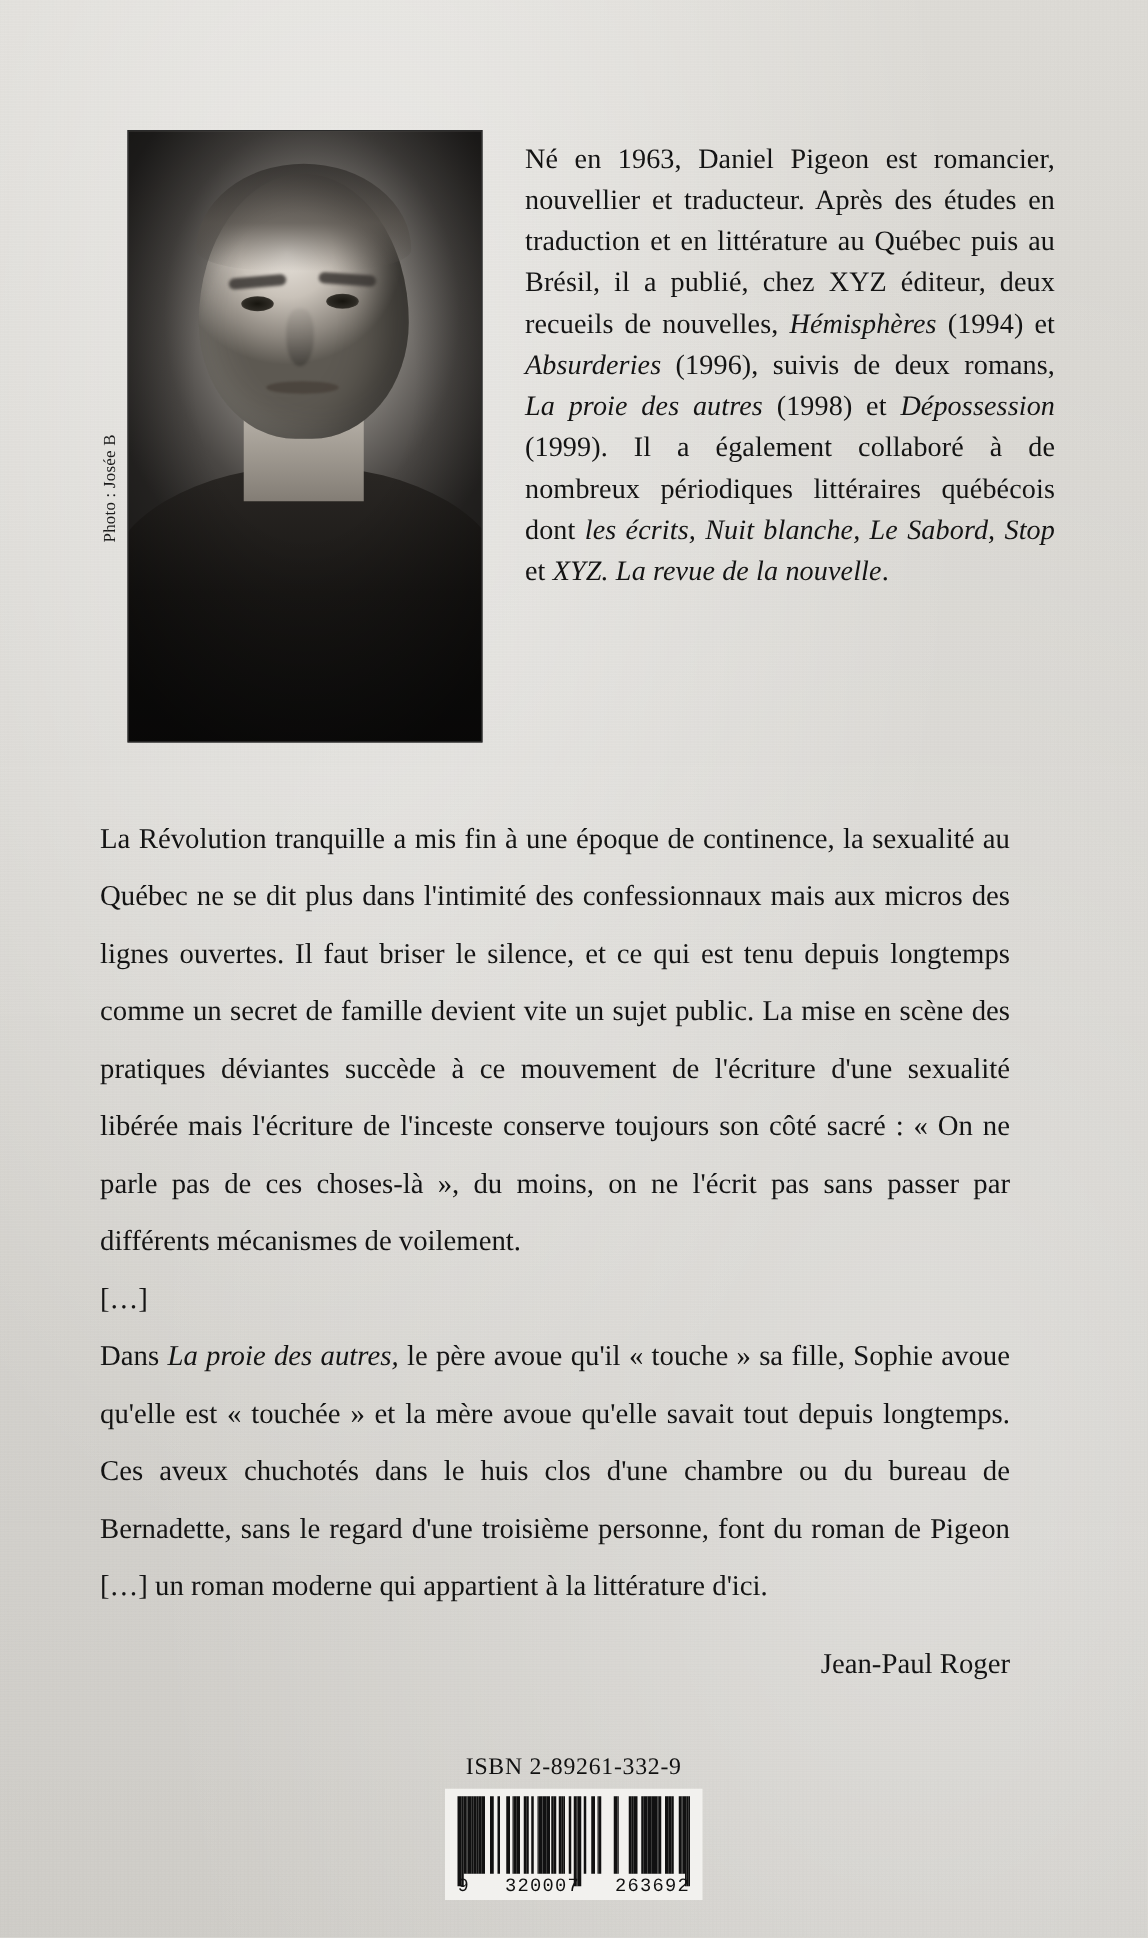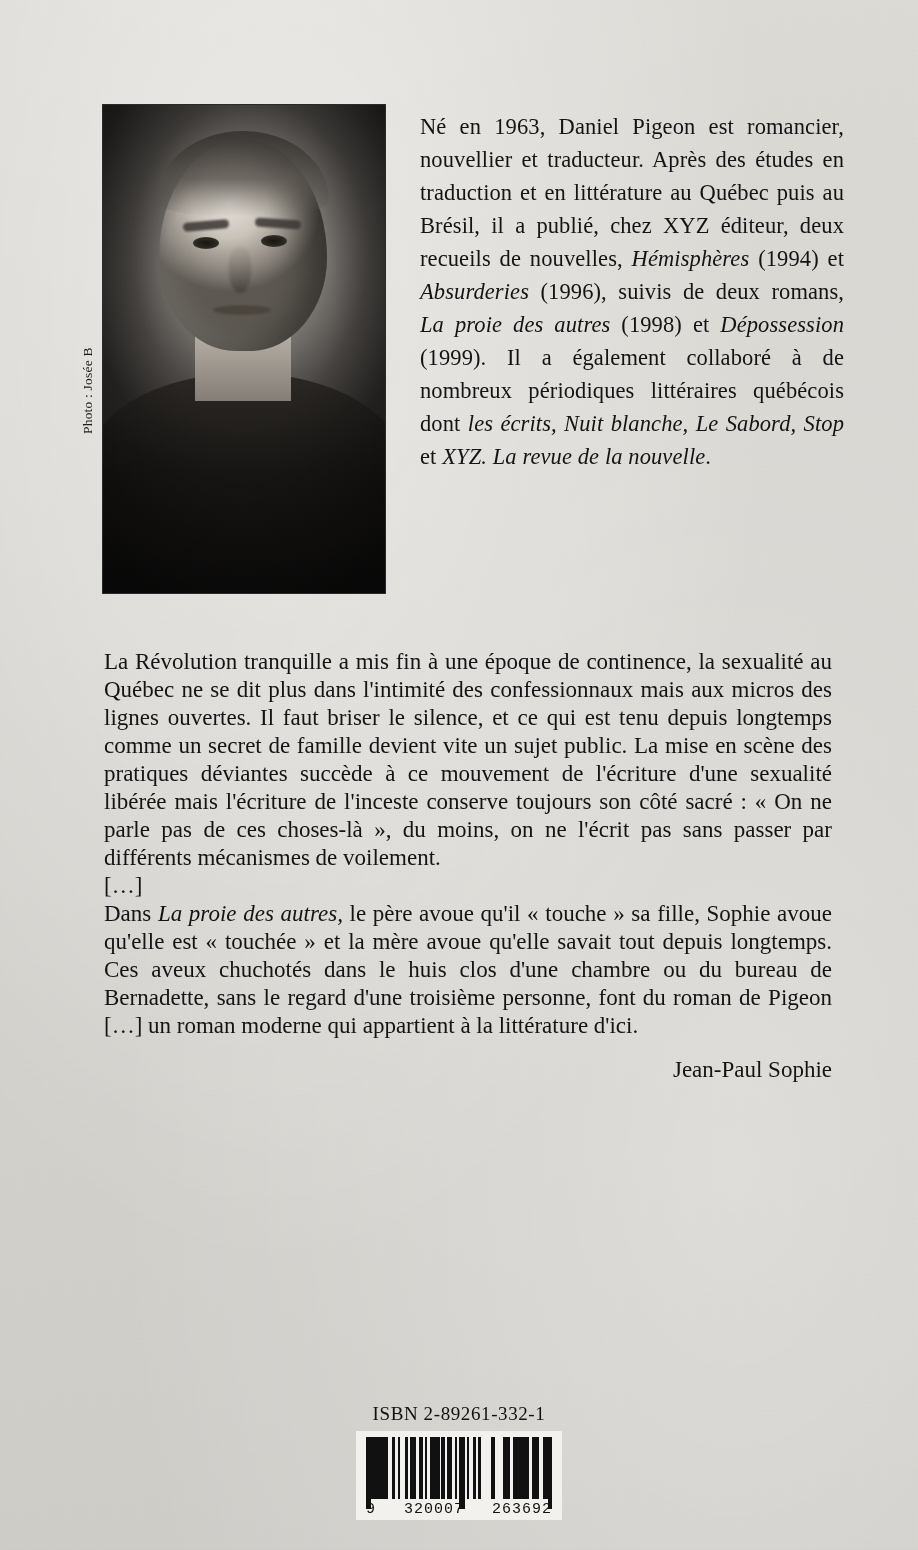--- a/index.html
+++ b/index.html
@@ -158,25 +158,25 @@
     line-height: 33px;
     text-align: justify;
     text-justify: inter-word;
     letter-spacing: 0.1px;
   }
   .bio i { }
 
   
   .excerpt {
     position: absolute;
-    left: 104px;
+    left: 80px;
     top: 648px;
     width: 728px;
     font-size: 23px;
-    line-height: 28px;
+    line-height: 46px;
     text-align: justify;
     text-justify: inter-word;
   }
   .excerpt p { margin: 0; }
   .excerpt p + p { margin-top: 0px; }
   .excerpt i { font-style: italic; }
   .ellipsis-line { margin-top: 0; }
   .attribution {
     text-align: right;
     margin-top: 16px;
@@ -252,25 +252,25 @@
 
     <div class="bio">
       <span><span>Né en 1963, Daniel Pigeon est romancier, nouvellier et traducteur. Après des études en traduction et en littérature au Québec puis au Brésil, il a publié, chez XYZ éditeur, deux recueils de nouvelles, </span><i>Hémisphères</i><span> (1994) et </span><i>Absurderies</i><span> (1996), suivis de deux romans, </span><i>La proie des autres</i><span> (1998) et </span><i>Dépossession</i><span> (1999). Il a également collaboré à de nombreux périodiques littéraires québécois dont </span><i>les écrits, Nuit blanche, Le Sabord, Stop</i><span> et </span><i>XYZ. La revue de la nouvelle</i><span>.</span></span>
     </div>
   </div>
 
   <div class="excerpt">
     <p>La Révolution tranquille a mis fin à une époque de continence, la sexualité au Québec ne se dit plus dans l'intimité des confessionnaux mais aux micros des lignes ouvertes. Il faut briser le silence, et ce qui est tenu depuis longtemps comme un secret de famille devient vite un sujet public. La mise en scène des pratiques déviantes succède à ce mouvement de l'écriture d'une sexualité libérée mais l'écriture de l'inceste conserve toujours son côté sacré : « On ne parle pas de ces choses-là », du moins, on ne l'écrit pas sans passer par différents mécanismes de voilement.</p>
     <p class="ellipsis-line">[…]</p>
     <p><span>Dans </span><i>La proie des autres,</i><span> le père avoue qu'il « touche » sa fille, Sophie avoue qu'elle est « touchée » et la mère avoue qu'elle savait tout depuis longtemps. Ces aveux chuchotés dans le huis clos d'une chambre ou du bureau de Bernadette, sans le regard d'une troisième personne, font du roman de Pigeon […] un roman moderne qui appartient à la littérature d'ici.</span></p>
-    <div class="attribution">Jean-Paul Sophie</div>
+    <div class="attribution">Jean-Paul Roger</div>
   </div>
 
   <div class="isbn-block">
-    <div class="isbn-text">ISBN 2-89261-332-1</div>
+    <div class="isbn-text">ISBN 2-89261-332-9</div>
     <div class="barcode">
       <div class="bars">
           <span class="tall" style="width: 2px;"></span>
           <span class="tall" style="width: 2px;"></span>
           <span class="tall" style="width: 2px;"></span>
           <span style="width: 3px;"></span>
           <span style="width: 2px;"></span>
           <span style="width: 2px;"></span>
           <span style="width: 2px;"></span>
           <span style="width: 2px;"></span>

